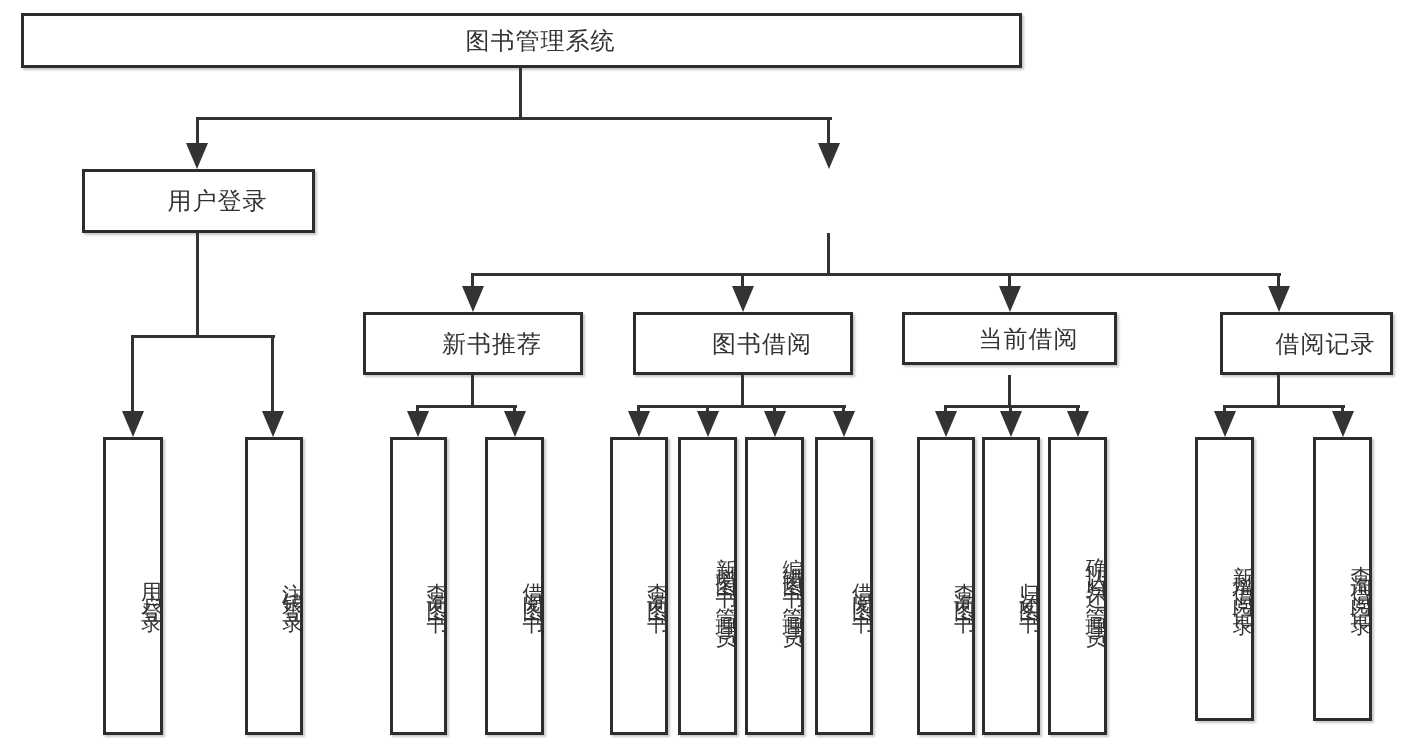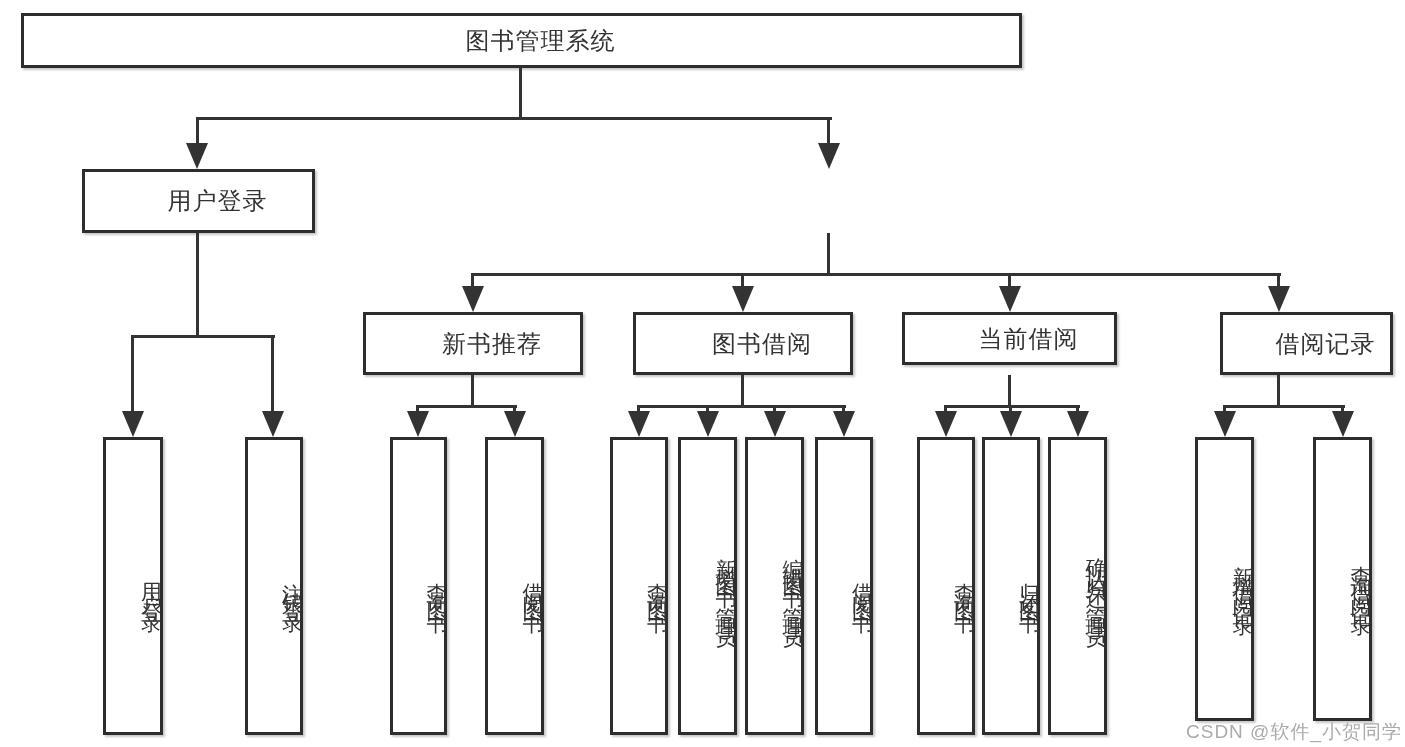--- a/index.html
+++ b/index.html
@@ -172,15 +172,14 @@
     <span>确认归还（管理员）</span>
   </div>
 
   <div class="node leaf" style="left:1195px;top:437px;width:59px;height:284px;">
     <span>新增借阅记录</span>
   </div>
   <div class="node leaf" style="left:1313px;top:437px;width:59px;height:284px;">
     <span>查询借阅记录</span>
   </div>
 
-  <div class="watermark">CSDN @软件_小贺同学</div>
 
 </div>
 
 </body></html>

